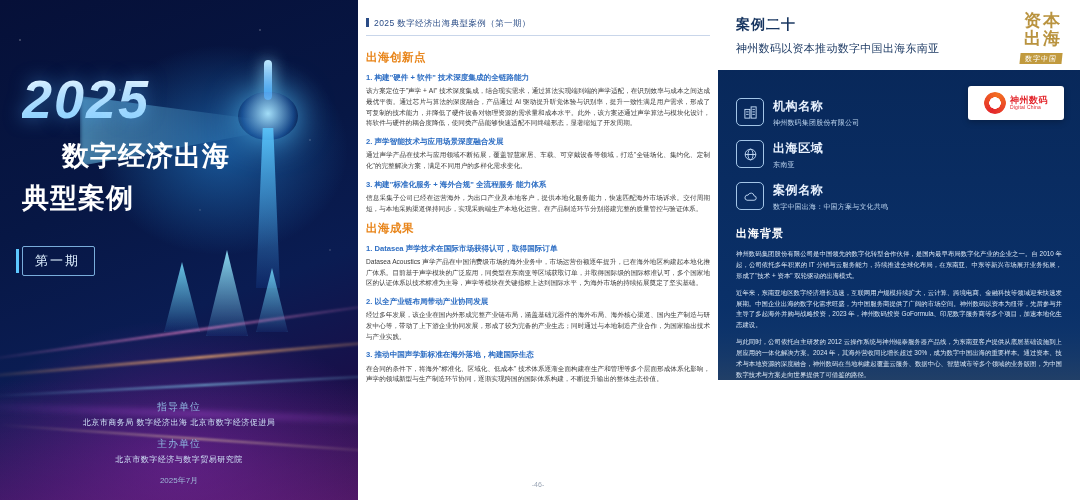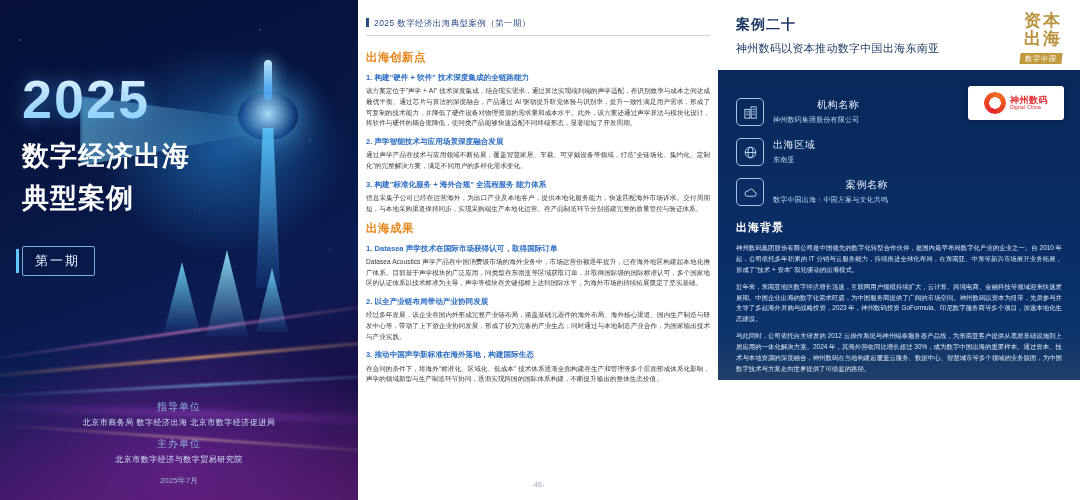--- a/index.html
+++ b/index.html
@@ -71,22 +71,23 @@
   .st5{left:0px;top:438px;width:400px;background:linear-gradient(90deg,rgba(255,220,150,0),rgba(255,225,170,.55),rgba(120,200,255,0));transform:rotate(4deg);}
   .glowfloor{position:absolute;left:0;bottom:0;width:358px;height:120px;
     background:linear-gradient(180deg,rgba(90,20,120,0),rgba(140,40,160,.35));}
 
   .cover-title{position:absolute;left:22px;top:72px;color:#fff;}
   .cover-year{
     font-size:54px;font-weight:700;letter-spacing:2px;line-height:1;
     background:linear-gradient(180deg,#ffffff,#8fd4ff);
     -webkit-background-clip:text;background-clip:text;color:transparent;
     text-shadow:0 0 18px rgba(80,180,255,.5);
-  }
-  .cover-l1{font-size:27px;font-weight:700;margin-top:12px;letter-spacing:1px;}
+    font-style:italic;
+  }
+  .cover-l1{font-size:27px;font-weight:700;margin-top:12px;letter-spacing:1px;margin-left:40px;}
   .cover-l2{font-size:27px;font-weight:700;margin-top:6px;letter-spacing:1px;}
   .cover-badge{
     margin-top:30px;display:inline-block;padding:5px 14px 5px 12px;
     border:1px solid rgba(150,210,255,.8);border-radius:2px;
     font-size:13px;letter-spacing:2px;color:#dff0ff;position:relative;
   }
   .cover-badge:before{content:"";position:absolute;left:-7px;top:2px;bottom:2px;width:3px;background:#5ec8ff;}
   .cover-foot{position:absolute;left:0;right:0;bottom:14px;text-align:center;color:#b9c9e8;}
   .cf-label{font-size:10px;letter-spacing:1px;color:#8fb6e0;margin-bottom:3px;}
   .cf-orgs{font-size:8px;letter-spacing:.5px;margin-bottom:9px;color:#cfe0f6;}
@@ -148,21 +149,21 @@
   .logo-txt{line-height:1.05;}
   .logo-cn{font-size:9px;font-weight:700;color:#e3262c;letter-spacing:.5px;}
   .logo-en{font-size:5px;color:#e3262c;letter-spacing:.2px;}
 
   .meta-row{display:flex;align-items:flex-start;gap:9px;margin-bottom:12px;}
   .meta-icon{
     width:26px;height:26px;flex:0 0 26px;border-radius:5px;
     border:1.2px solid rgba(190,225,255,.85);display:flex;align-items:center;justify-content:center;
   }
   .meta-icon svg{width:15px;height:15px;}
-  .meta-k{font-size:10px;font-weight:400;color:#eaf3ff;letter-spacing:.6px;text-align:right;}
+  .meta-k{font-size:12px;font-weight:700;color:#eaf3ff;letter-spacing:.6px;}
   .meta-v{font-size:7px;color:#bcd4ef;margin-top:3px;letter-spacing:.2px;}
 
   .bg-title{font-size:11px;font-weight:700;color:#fff;margin:14px 0 8px;letter-spacing:1px;}
   .bg-para{font-size:6.4px;line-height:1.7;color:#dbe7f5;text-align:justify;margin:0 0 6px;position:relative;z-index:2;}
 </style>
 </head>
 <body>
 
 <div class="page">
 

